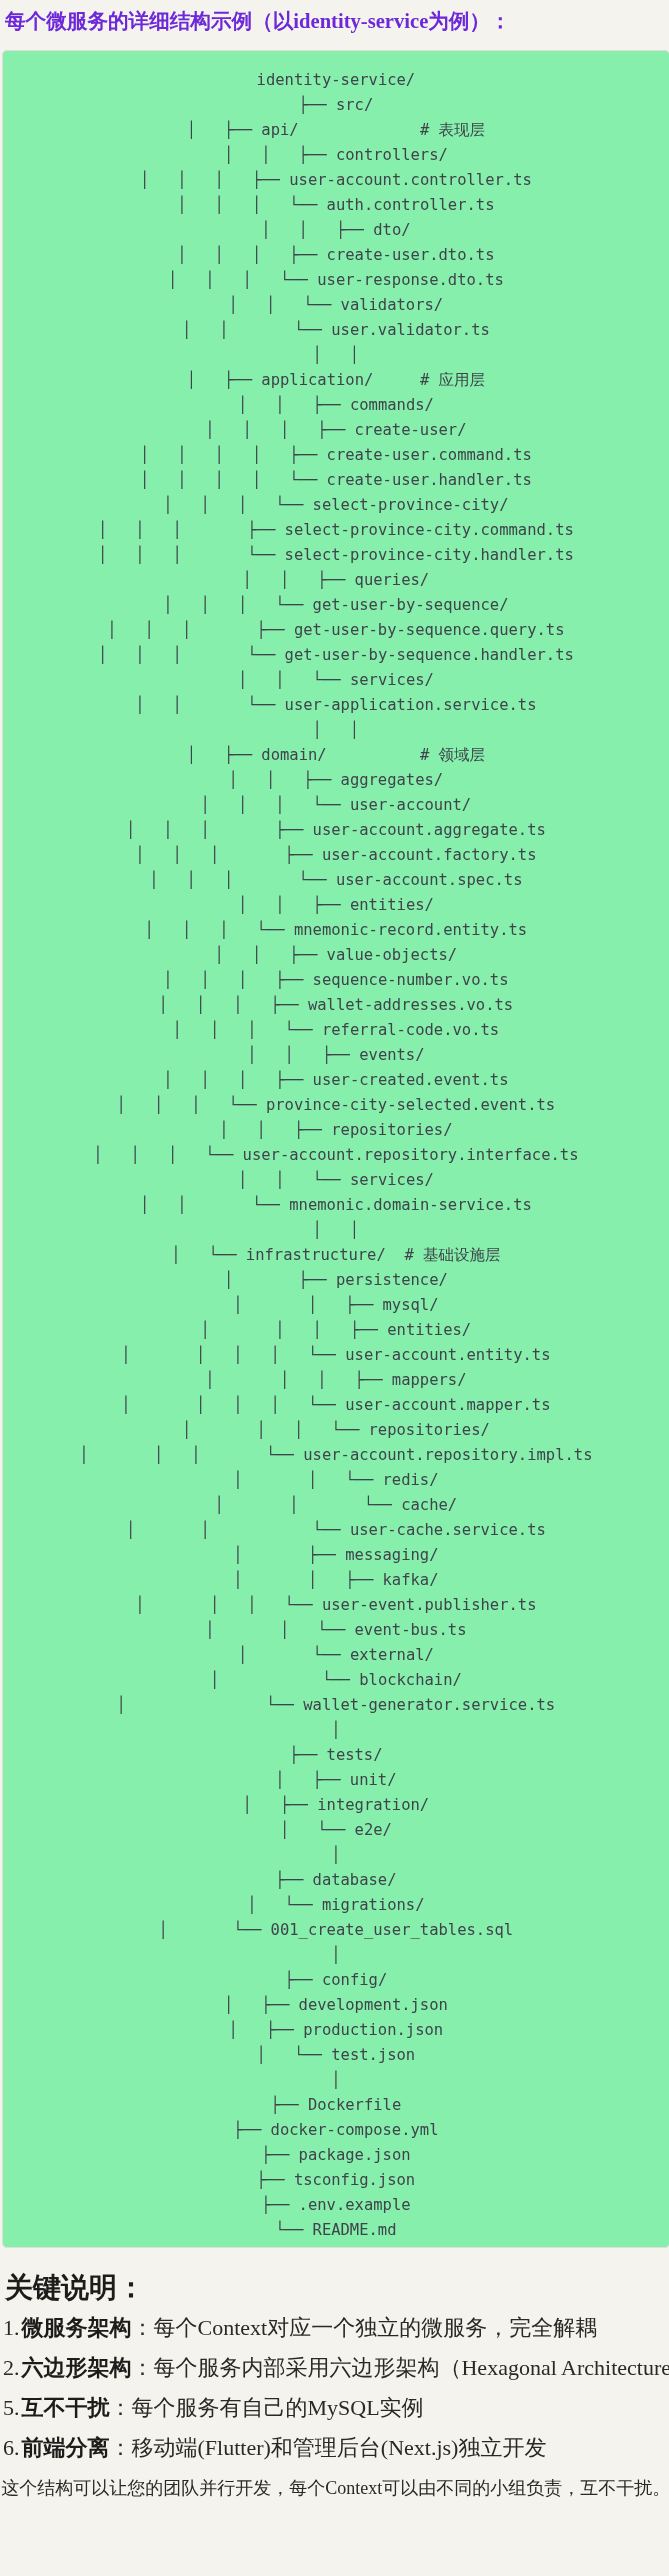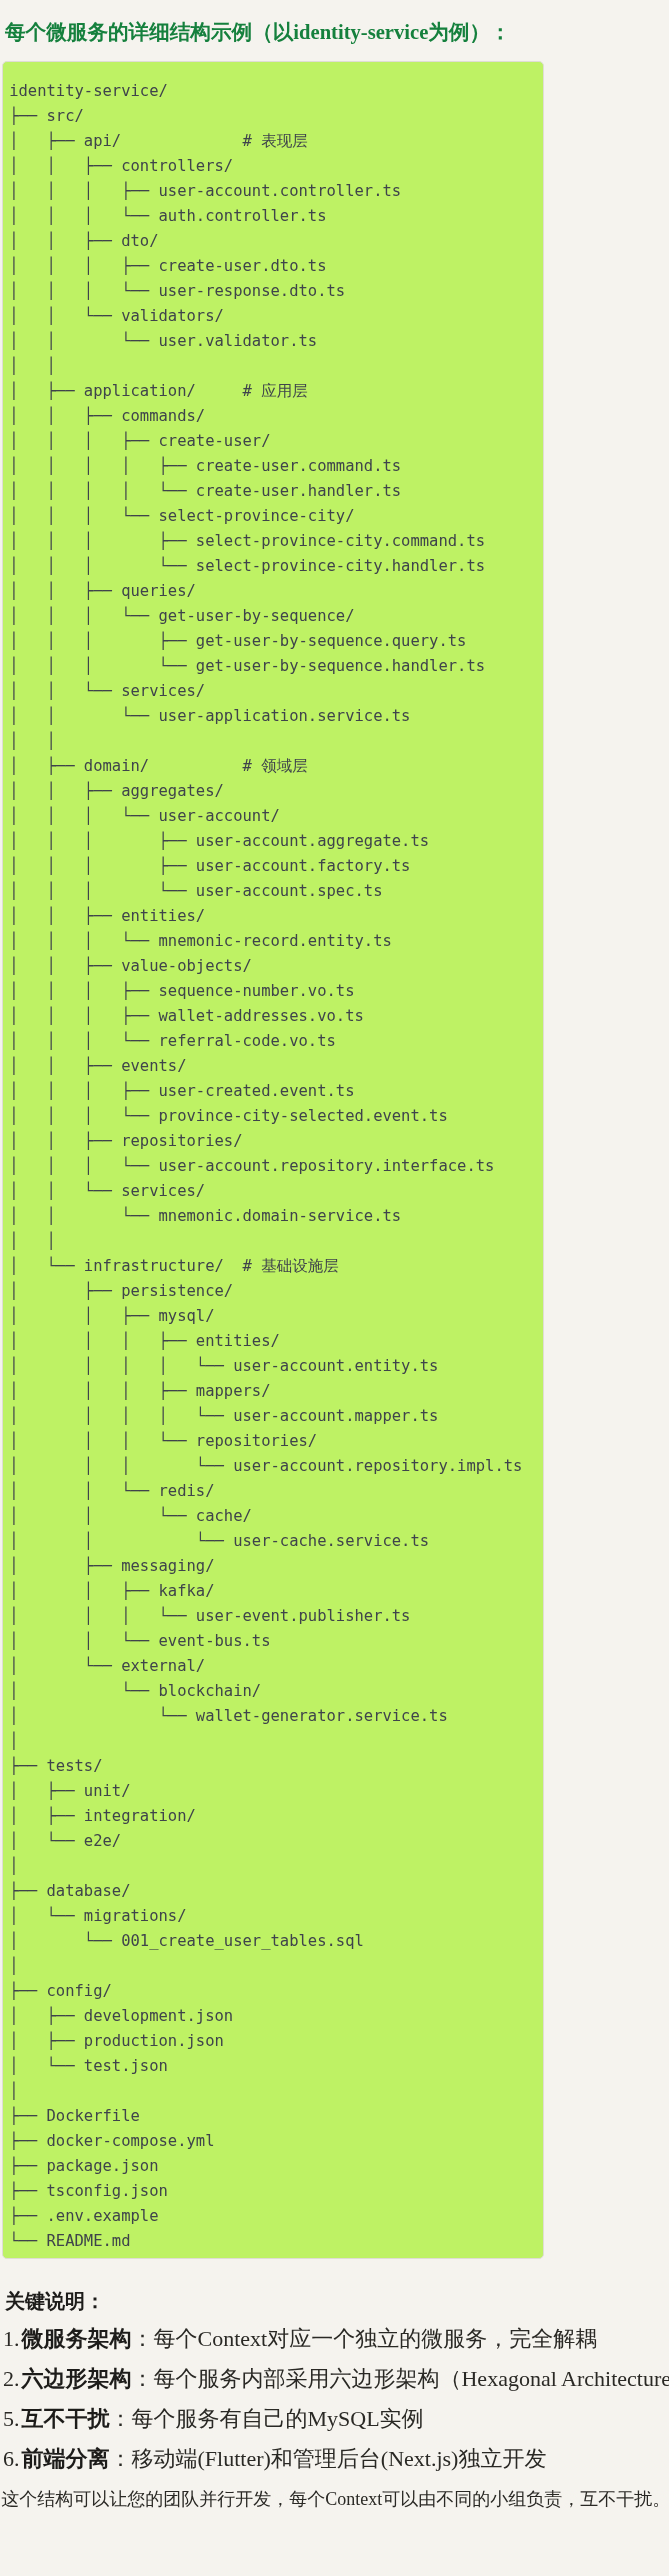--- a/index.html
+++ b/index.html
@@ -9,52 +9,54 @@
   body {
     width: 669px;
     height: 2576px;
     background: #F5F3EE;
     color: #2A2925;
     font-family: "Liberation Serif", serif;
     overflow: hidden;
   }
   .page-title {
     margin: 0 0 0 5px;
-    padding-top: 19px;
+    padding-top: 8px;
     font-size: 20.6px;
     line-height: 27px;
     font-weight: 700;
-    color: #15803d;
+    color: #6d28d9;
     font-family: "Liberation Serif", serif;
   }
   .code-block {
     box-sizing: border-box;
     margin: 15px 0 0 1.9px;
-    width: 542px;
+    width: 668px;
     height: 2198px;
-    background: #bef264;
+    background: #86efac;
     border: 1.3px solid #DFDDD5;
     border-radius: 5px;
     padding: 17px 6.3px 17px 6.3px;
     overflow: hidden;
+    text-align: center;
   }
   .file-tree {
     margin: 0;
     font-family: "DejaVu Sans Mono", monospace;
     font-size: 15.5px;
     line-height: 25px;
     color: #3F444B;
     white-space: pre;
   }
   .notes-title {
     margin: 30px 0 0 5px;
-    font-size: 20px;
+    font-size: 28px;
     line-height: 24px;
     font-weight: 700;
     color: #1D1C1A;
+    font-family: Liberation Mono, monospace;
   }
   .notes-list {
     margin: 15px 0 0 3.1px;
   }
   .note-item {
     font-size: 22px;
     line-height: 22.5px;
     margin-bottom: 17.5px;
     white-space: nowrap;
   }

